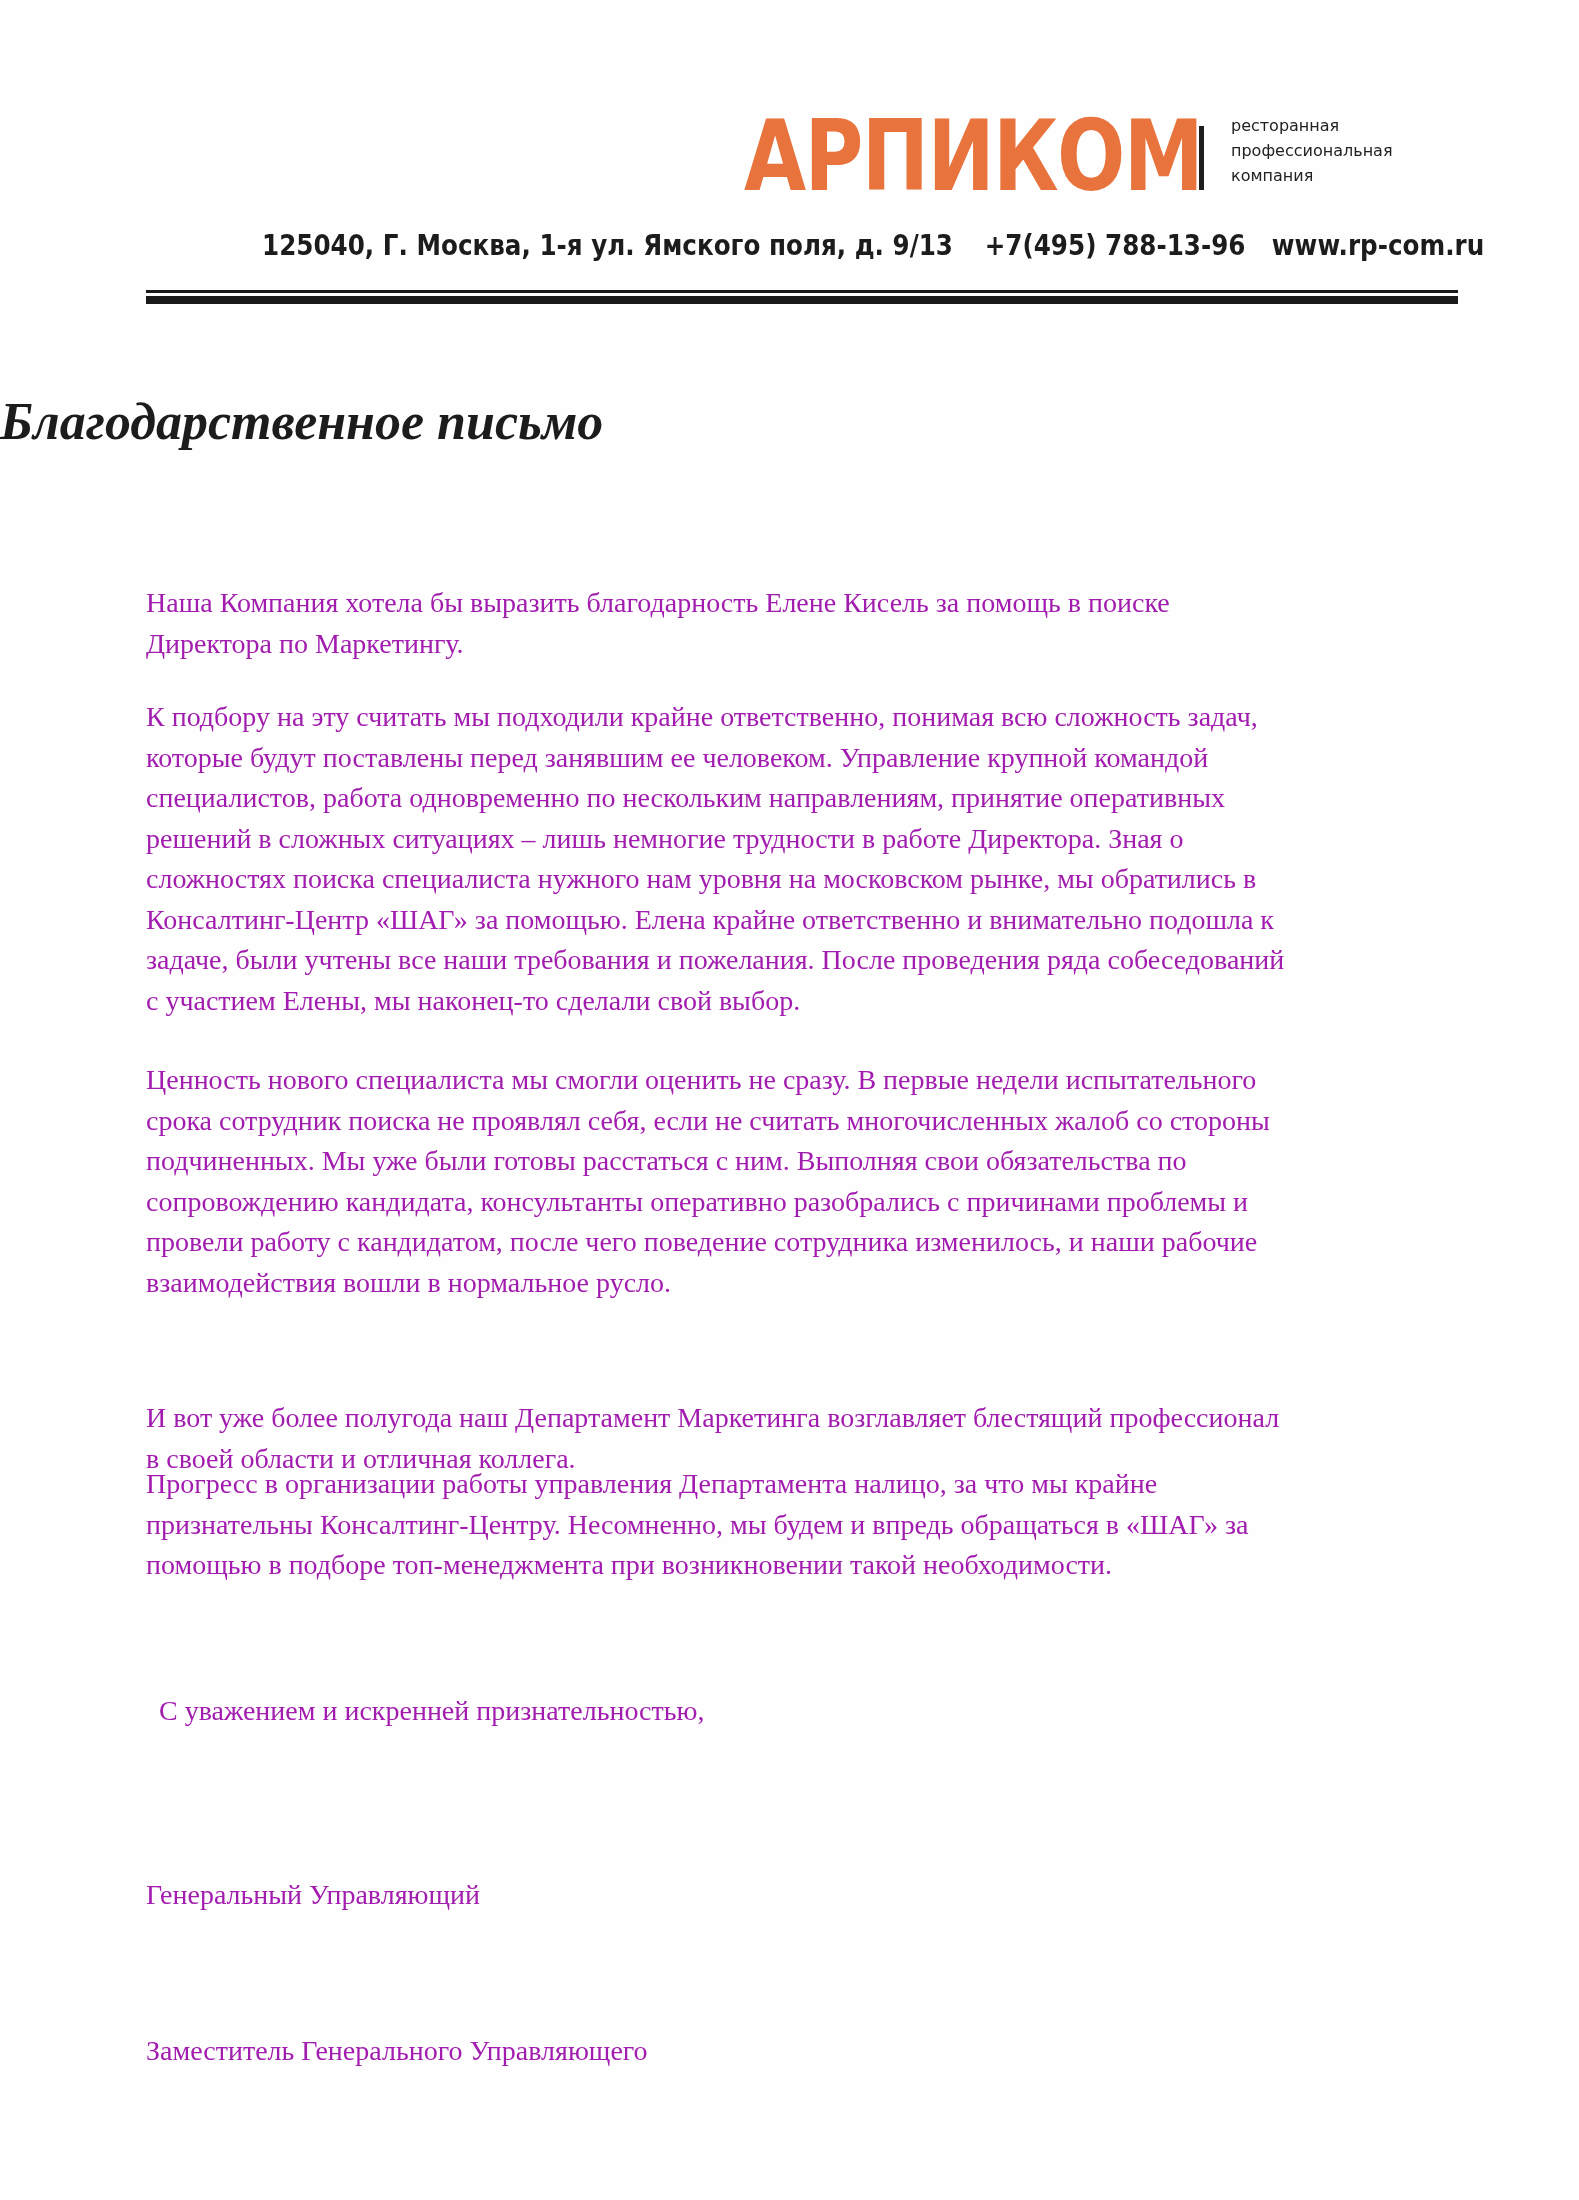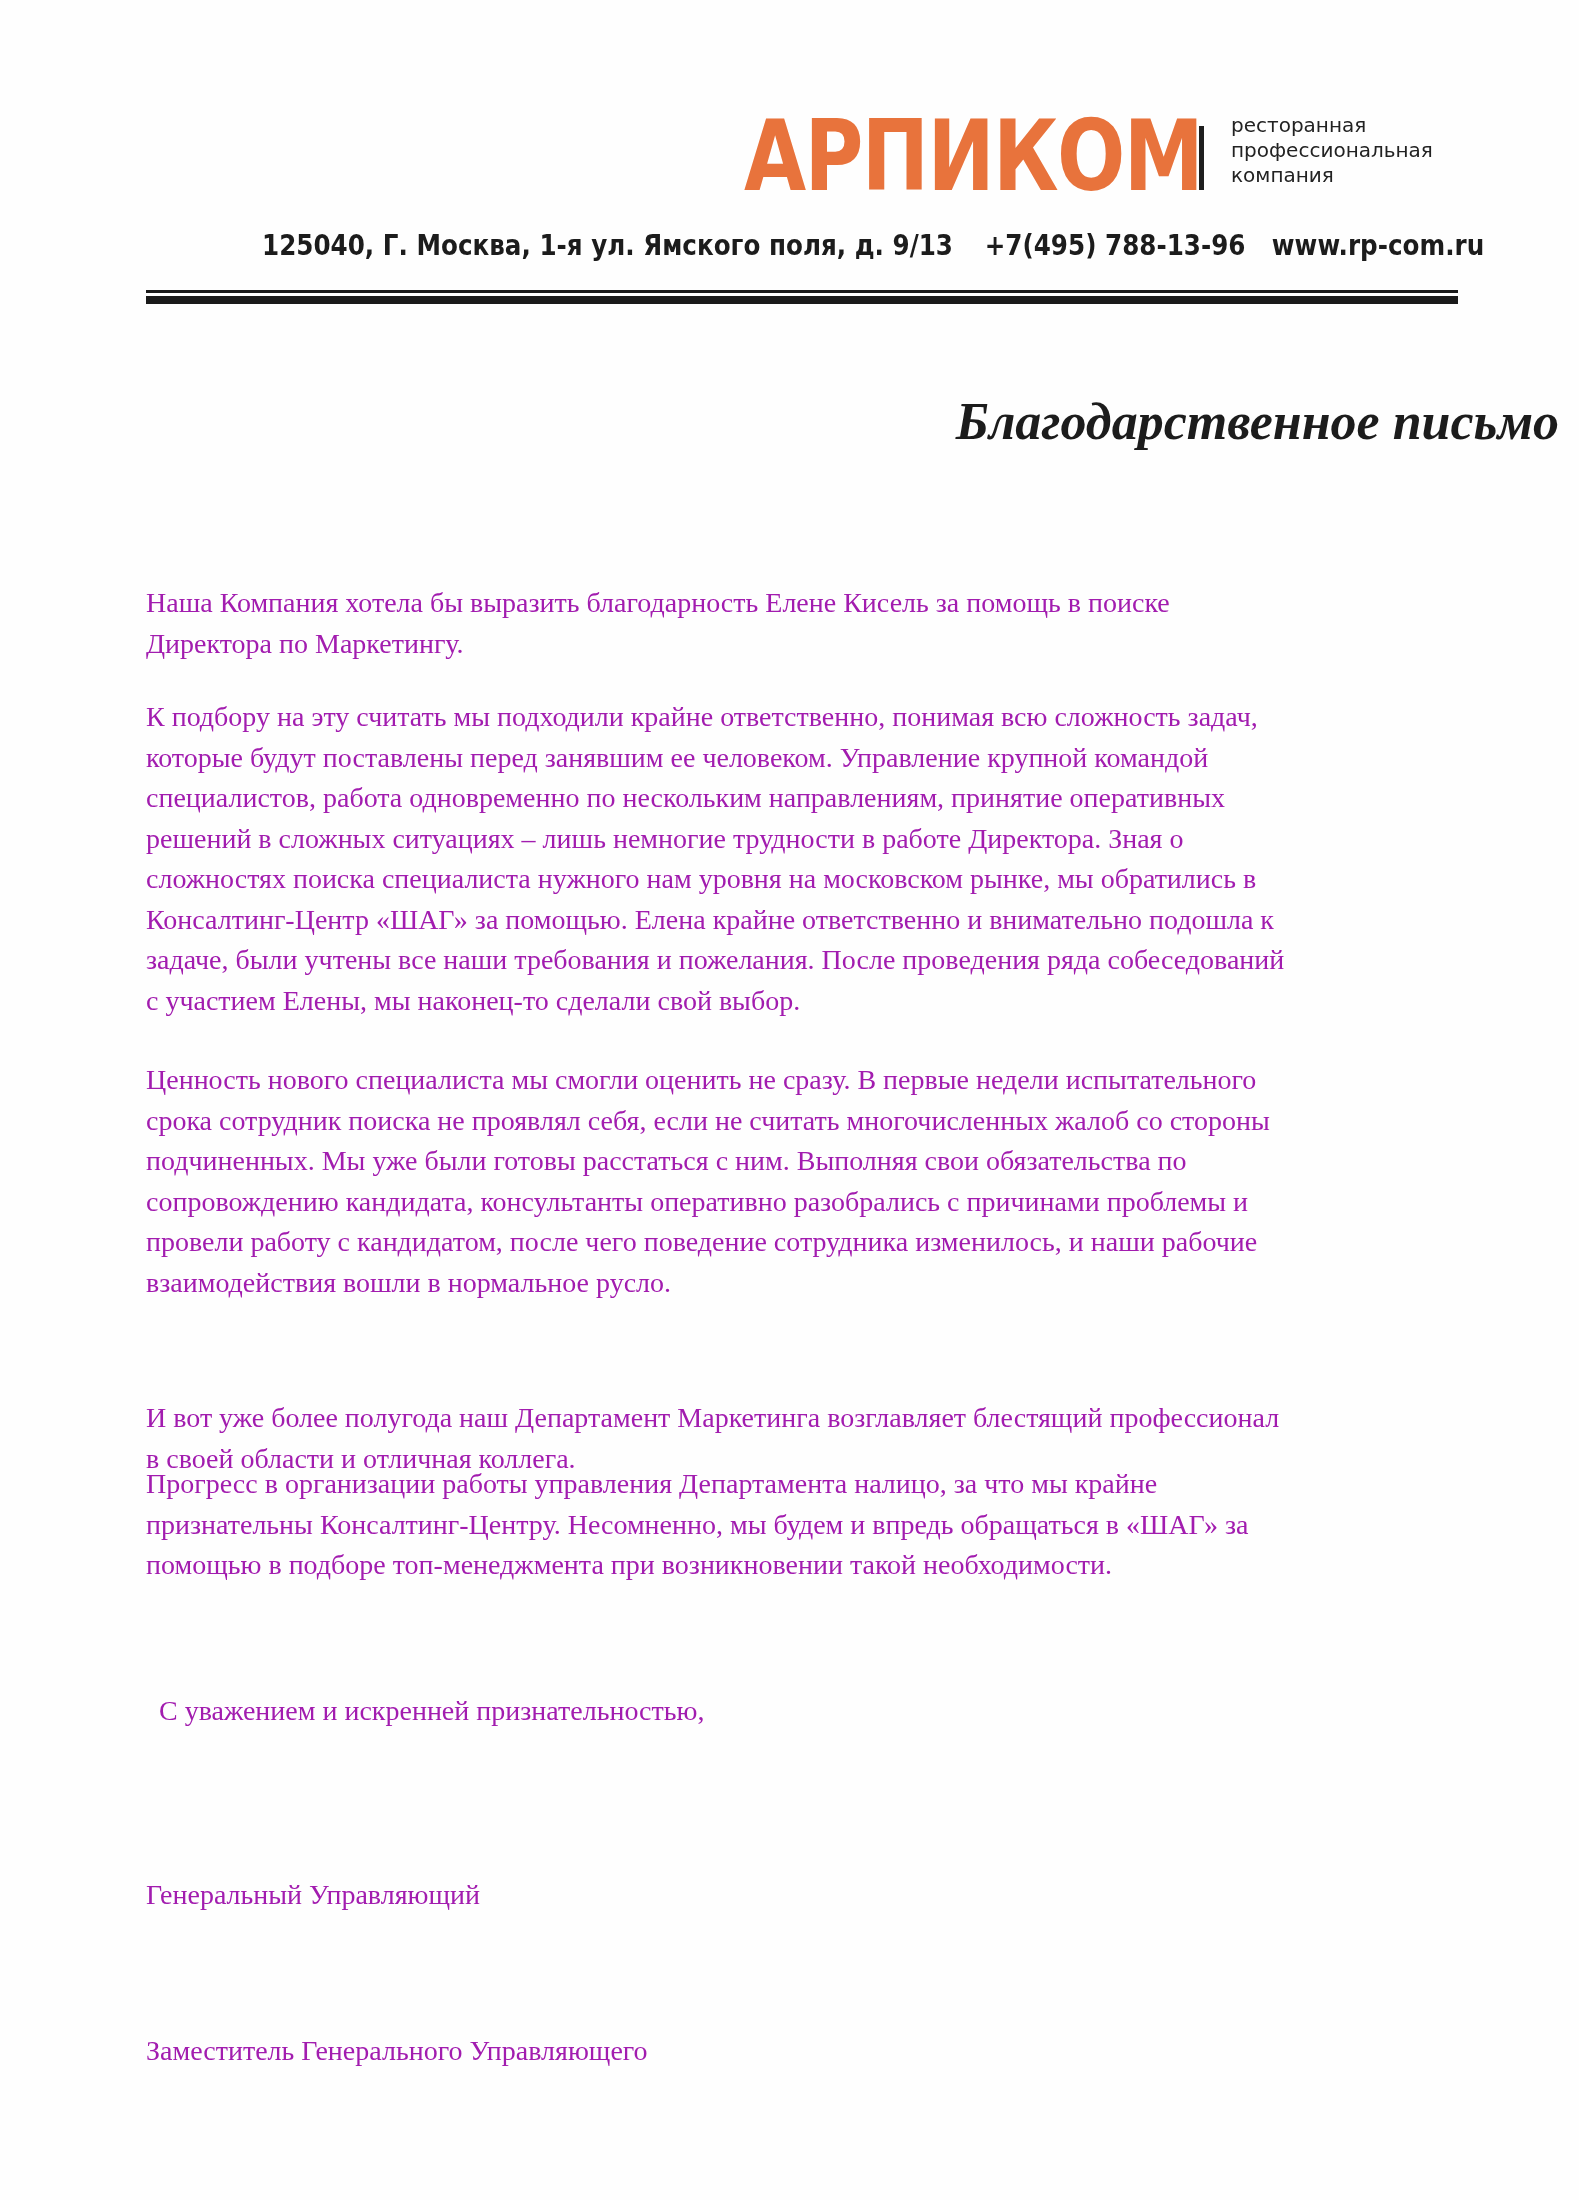--- a/index.html
+++ b/index.html
@@ -12,40 +12,40 @@
     font-size: 98px; line-height: 100px; letter-spacing: -2px;
     color: #e8733c;
     transform: scaleX(0.82); transform-origin: left top;
     white-space: nowrap;
   }
   .logo-bar {
     position: absolute; left: 1199px; top: 126px; width: 5px; height: 64px; background: #1e1e1e;
   }
   .logo-tagline {
     position: absolute; left: 1231px; top: 113px;
-    font-family: "DejaVu Sans", sans-serif; font-size: 20px; line-height: 25px;
+    font-family: "DejaVu Sans", sans-serif; font-size: 16px; line-height: 25px;
     color: #222; white-space: nowrap;
   }
   .logo-tagline div { display: block; }
 
   .contacts {
     position: absolute; left: 262px; top: 226px; width: 1196px;
     font-family: "DejaVu Sans", sans-serif; font-weight: bold;
     font-size: 28px; line-height: 40px; color: #1c1c1c; white-space: nowrap;
     transform: scaleX(0.88); transform-origin: left top;
   }
   .contacts span { display: inline-block; }
   .contacts .addr { margin-right: 36px; }
   .contacts .phone { margin-right: 30px; }
 
   .rule-thin { position: absolute; left: 146px; top: 290px; width: 1312px; height: 3px; background: #1a1a1a; }
   .rule-thick { position: absolute; left: 146px; top: 296px; width: 1312px; height: 8px; background: #1a1a1a; }
 
   .doc-title {
-    position: absolute; left: 0; width: 1579px; top: 392px; text-align: right;
+    position: absolute; left: 0; width: 1579px; top: 392px; text-align: left;
     font-family: "Liberation Serif", serif; font-style: italic; font-weight: bold;
     font-size: 52px; line-height: 60px; color: #1c1c1c;
     padding-right: 20px; box-sizing: border-box;
   }
 
   .body-text {
     position: absolute; left: 146px; width: 1320px;
     font-family: "Liberation Serif", serif; font-size: 28px; line-height: 40.5px;
     color: #a21caf;
   }

